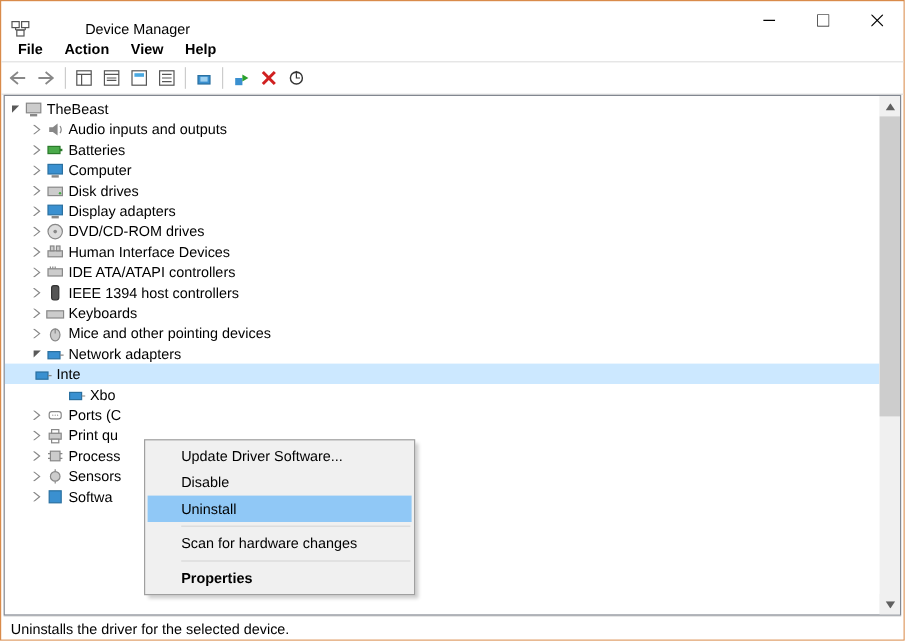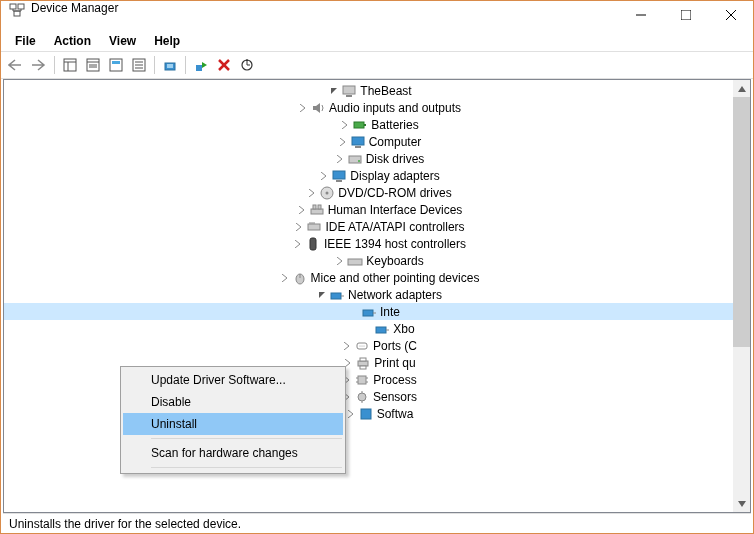--- a/index.html
+++ b/index.html
@@ -15,22 +15,23 @@
   width: 754px;
   height: 534px;
   border: 1px solid #d98b4a;
   display: flex;
   flex-direction: column;
   background: #fff;
 }
 .titlebar {
   height: 30px;
   display: flex;
-  align-items: flex-start;
+  align-items: flex-end;
   padding: 0 0 0 8px;
+  gap: 40px;
 }
 .titlebar .app-icon {
   width: 16px;
   height: 16px;
   margin-right: 6px;
 }
 .titlebar .title {
   flex: 1;
   font-size: 12px;
 }
@@ -90,21 +91,20 @@
 .tree {
   flex: 1;
   padding: 2px 0;
   overflow: hidden;
 }
 .tree-row {
   display: flex;
   align-items: center;
   height: 17px;
   white-space: nowrap;
-  justify-content: center;
 }
 .tree-row .expander {
   width: 14px;
   display: flex;
   align-items: center;
   justify-content: center;
 }
 .tree-row .icon {
   width: 16px;
   height: 16px;
@@ -621,15 +621,16 @@
     <span>Uninstalls the driver for the selected device.</span>
   </div>
 
   <div class="context-menu">
     <div class="cm-item">Update Driver Software...</div>
     <div class="cm-item">Disable</div>
     <div class="cm-item highlight">Uninstall</div>
     <div class="cm-sep"></div>
     <div class="cm-item">Scan for hardware changes</div>
     <div class="cm-sep"></div>
+    <div class="cm-item bold">Properties</div>
   </div>
 
 </div>
 
 </body></html>

